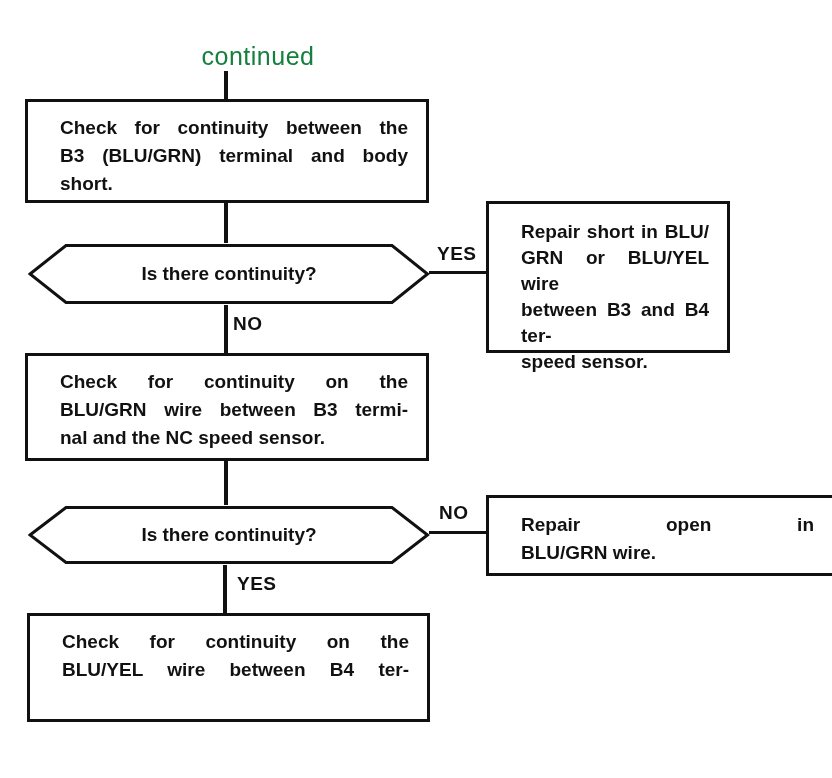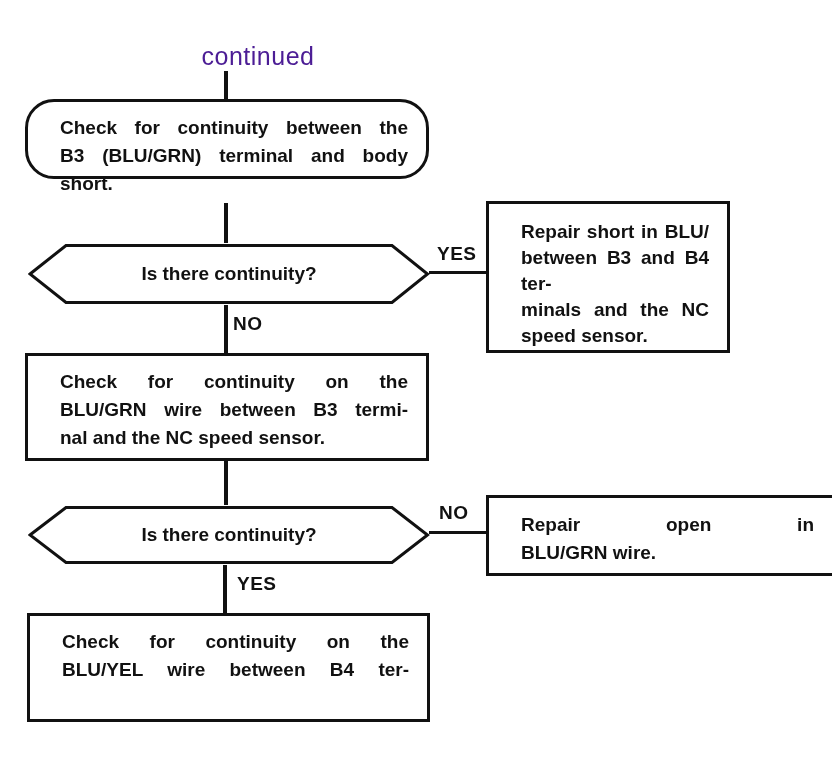--- a/index.html
+++ b/index.html
@@ -14,21 +14,21 @@
     font-family:"Liberation Sans",sans-serif;
     color:var(--ink);
     overflow:hidden;
   }
   .continued{
     position:absolute;
     font-size:25px;
     font-weight:400;
     letter-spacing:0.5px;
     text-align:center;
-    color:#4c1d95;
+    color:#15803d;
   }
   .box{
     position:absolute;
     border:3px solid var(--ink);
     background:var(--bg);
     box-sizing:border-box;
   }
   .boxtext{
     font-weight:700;
     font-size:19px;
@@ -59,21 +59,21 @@
 </style>
 </head>
 <body>
 
 <div class="canvas">
 
   <div class="continued" style="left:198px;top:42px;width:120px;">continued</div>
 
   <div class="line v" style="left:224px;top:71px;height:30px;"></div>
 
-  <div class="box step" style="left:25px;top:99px;width:404px;height:80px;border-radius:29px;">
+  <div class="box step" style="left:25px;top:99px;width:404px;height:104px;">
     <div class="boxtext">
         <div class="jline">Check for continuity between the</div>
         <div class="jline">B3 (BLU/GRN) terminal and body</div>
         <div class="jline jline-last">short.</div>
       </div>
   </div>
 
   <div class="line v" style="left:224px;top:203px;height:40px;"></div>
 
   <div class="hex" style="left:28px;top:243px;width:402px;height:62px;">
@@ -82,22 +82,22 @@
     </svg>
     <div class="hextext">Is there continuity?</div>
   </div>
 
   <div class="edge-label" style="left:437px;top:243px;">YES</div>
   <div class="line h" style="left:429px;top:271px;width:58px;"></div>
 
   <div class="box repair repair-short" style="left:486px;top:201px;width:244px;height:152px;">
     <div class="boxtext">
         <div class="jline">Repair short in BLU/</div>
+        <div class="jline">GRN or BLU/YEL wire</div>
         <div class="jline">between B3 and B4 ter-</div>
-        <div class="jline">minals and the NC</div>
         <div class="jline jline-last">speed sensor.</div>
       </div>
   </div>
 
   <div class="edge-label" style="left:233px;top:313px;">NO</div>
   <div class="line v" style="left:224px;top:305px;height:48px;"></div>
 
   <div class="box step" style="left:25px;top:353px;width:404px;height:108px;">
     <div class="boxtext">
         <div class="jline">Check for continuity on the</div>

